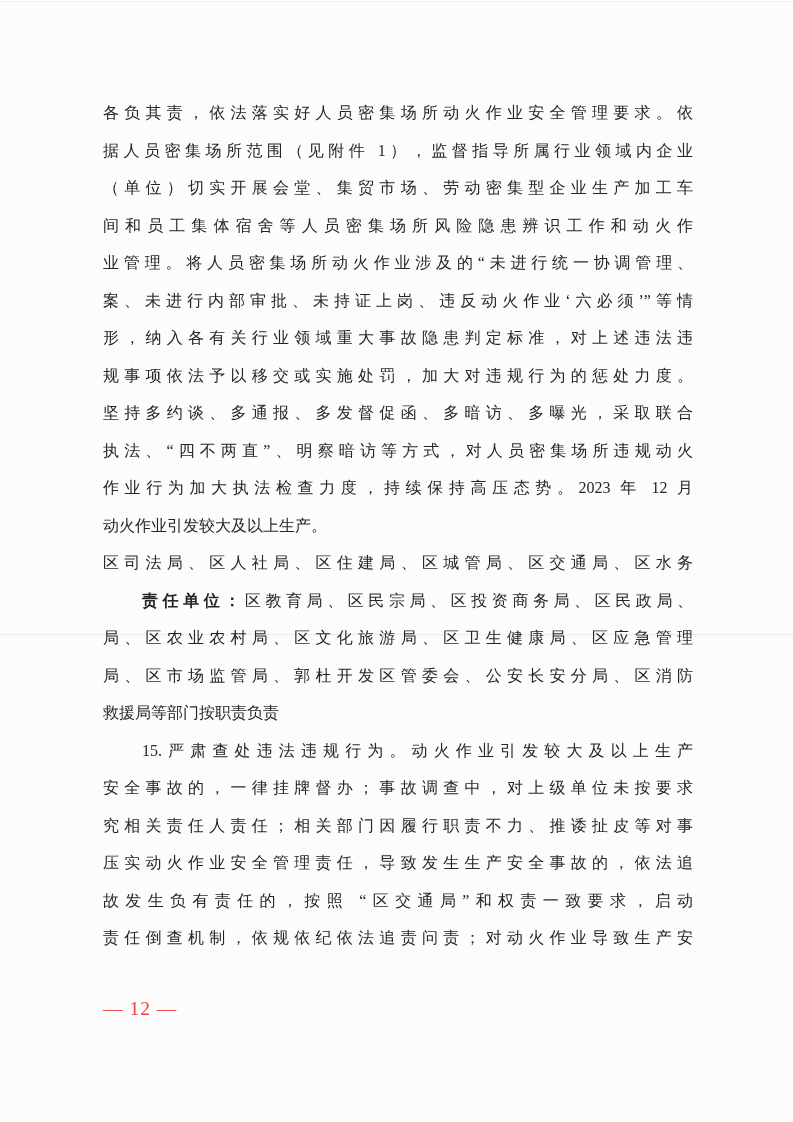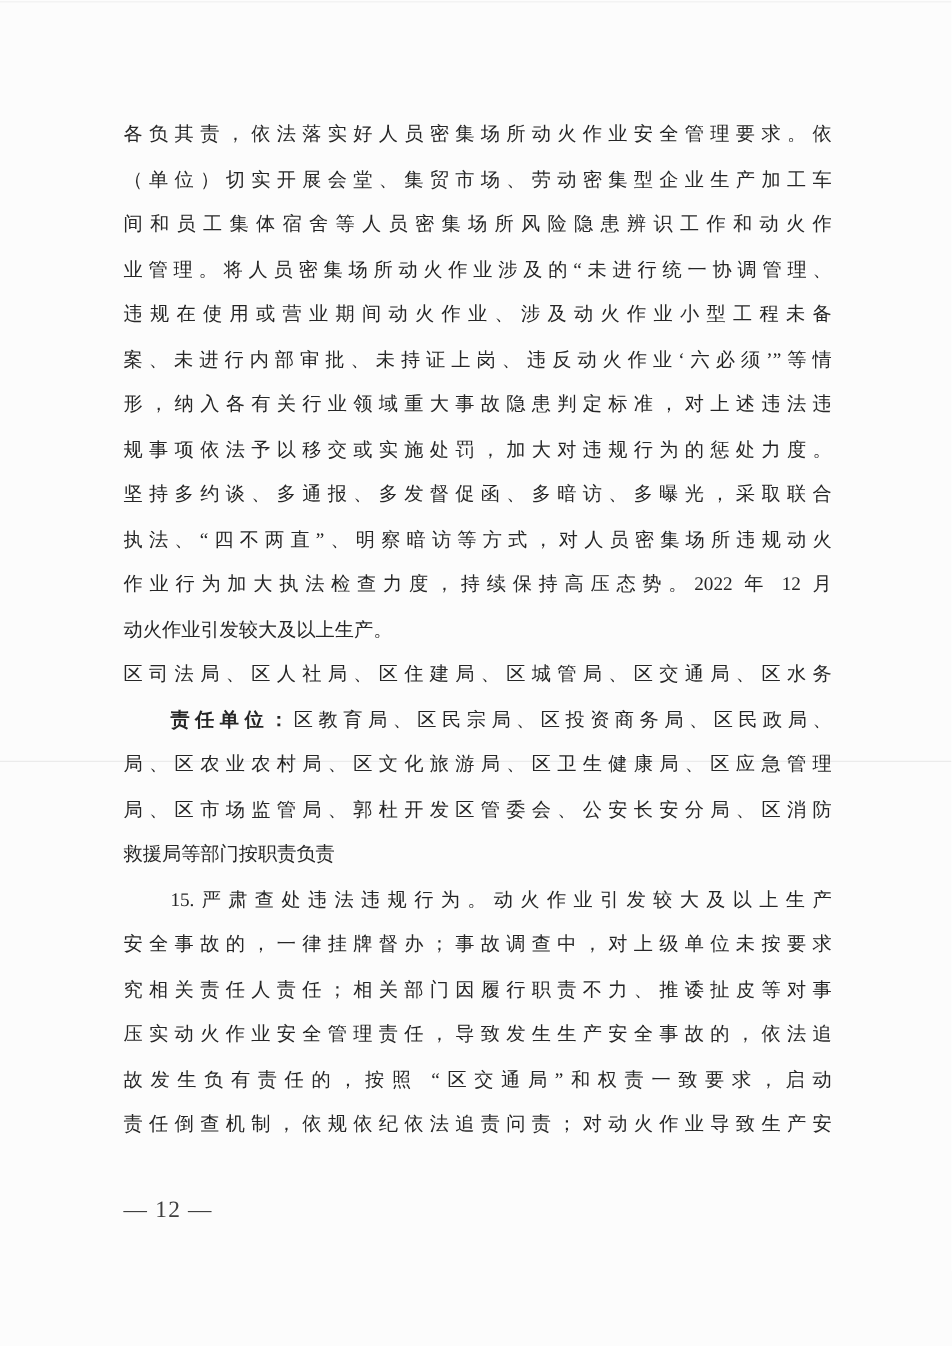--- a/index.html
+++ b/index.html
@@ -56,44 +56,44 @@
     font-weight: bold;
   }
   .footer {
     position: absolute;
     left: 103px;
     top: 994px;
     height: 30px;
     line-height: 30px;
     font-size: 19.5px;
     letter-spacing: 1px;
-    color: #404040;
+    color: #ef4444;
   }
 </style>
 </head>
 <body>
 
 <div class="page">
 
   <div class="scan-line-top"></div>
   <div class="scan-line-mid"></div>
 
   <div class="text-block">
 
     <div class="ln">各负其责，依法落实好人员密集场所动火作业安全管理要求。依</div>
+    <div class="ln">据人员密集场所范围（见附件 1），监督指导所属行业领域内企业</div>
     <div class="ln">（单位）切实开展会堂、集贸市场、劳动密集型企业生产加工车</div>
     <div class="ln">间和员工集体宿舍等人员密集场所风险隐患辨识工作和动火作</div>
     <div class="ln">业管理。将人员密集场所动火作业涉及的“未进行统一协调管理、</div>
-    <div class="ln">违规在使用或营业期间动火作业、涉及动火作业小型工程未备</div>
     <div class="ln">案、未进行内部审批、未持证上岗、违反动火作业‘六必须’”等情</div>
     <div class="ln">形，纳入各有关行业领域重大事故隐患判定标准，对上述违法违</div>
     <div class="ln">规事项依法予以移交或实施处罚，加大对违规行为的惩处力度。</div>
     <div class="ln">坚持多约谈、多通报、多发督促函、多暗访、多曝光，采取联合</div>
     <div class="ln">执法、“四不两直”、明察暗访等方式，对人员密集场所违规动火</div>
-    <div class="ln">作业行为加大执法检查力度，持续保持高压态势。2022 年 12 月</div>
+    <div class="ln">作业行为加大执法检查力度，持续保持高压态势。2023 年 12 月</div>
     <div class="ln end">动火作业引发较大及以上生产。</div>
 
     <div class="ln">区司法局、区人社局、区住建局、区城管局、区交通局、区水务</div>
     <div class="ln ind"><span class="bold">责任单位：</span><span>区教育局、区民宗局、区投资商务局、区民政局、</span></div>
     <div class="ln">局、区农业农村局、区文化旅游局、区卫生健康局、区应急管理</div>
     <div class="ln">局、区市场监管局、郭杜开发区管委会、公安长安分局、区消防</div>
     <div class="ln end">救援局等部门按职责负责</div>
 
     <div class="ln ind">15.严肃查处违法违规行为。动火作业引发较大及以上生产</div>
     <div class="ln">安全事故的，一律挂牌督办；事故调查中，对上级单位未按要求</div>

